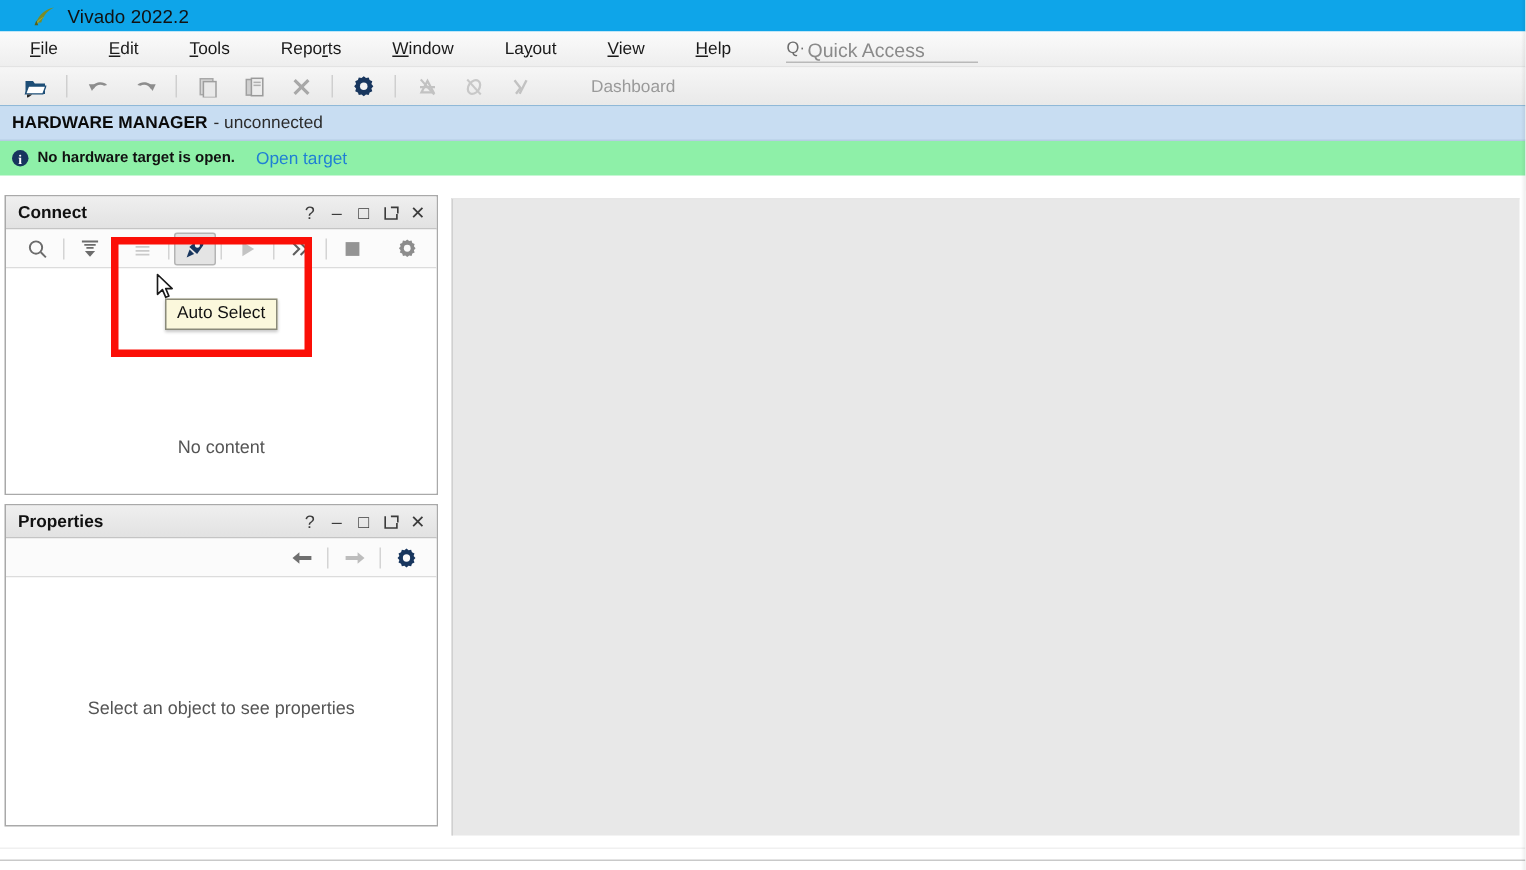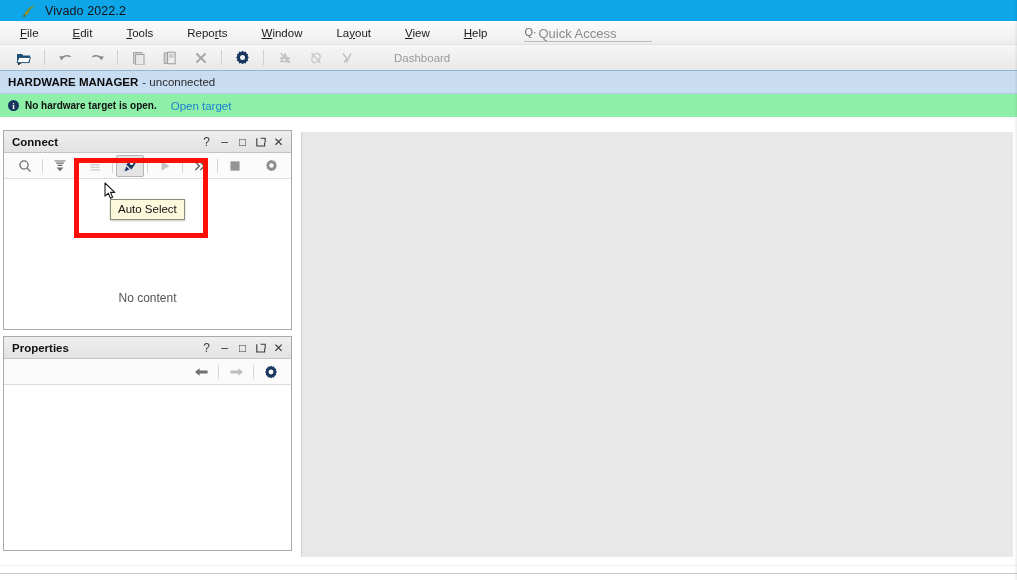--- a/index.html
+++ b/index.html
@@ -409,20 +409,23 @@
           </div>
           <div class="ptool-sep"></div>
           <div class="ptool">
             <svg width="14" height="14" viewBox="0 0 15 15">
               <path d="M7.5 0.8 L9 2 L10.8 1.6 L11.4 3.4 L13.2 4.2 L12.6 6 L13.9 7.5 L12.6 9 L13.2 10.8 L11.4 11.6 L10.8 13.4 L9 13 L7.5 14.2 L6 13 L4.2 13.4 L3.6 11.6 L1.8 10.8 L2.4 9 L1.1 7.5 L2.4 6 L1.8 4.2 L3.6 3.4 L4.2 1.6 L6 2 Z" fill="#18365e"></path>
               <circle cx="7.5" cy="7.5" r="2.6" fill="#fbfbfb"></circle>
             </svg>
           </div>
         </div>
 
+        <div class="panel-body">
+          <div class="empty-msg" id="prop-empty">Select an object to see properties</div>
+        </div>
       </div>
 
     </div>
 
     <div class="right-col">
       <div class="main-canvas"></div>
     </div>
   </div>
 
   <div class="red-rect"></div>

